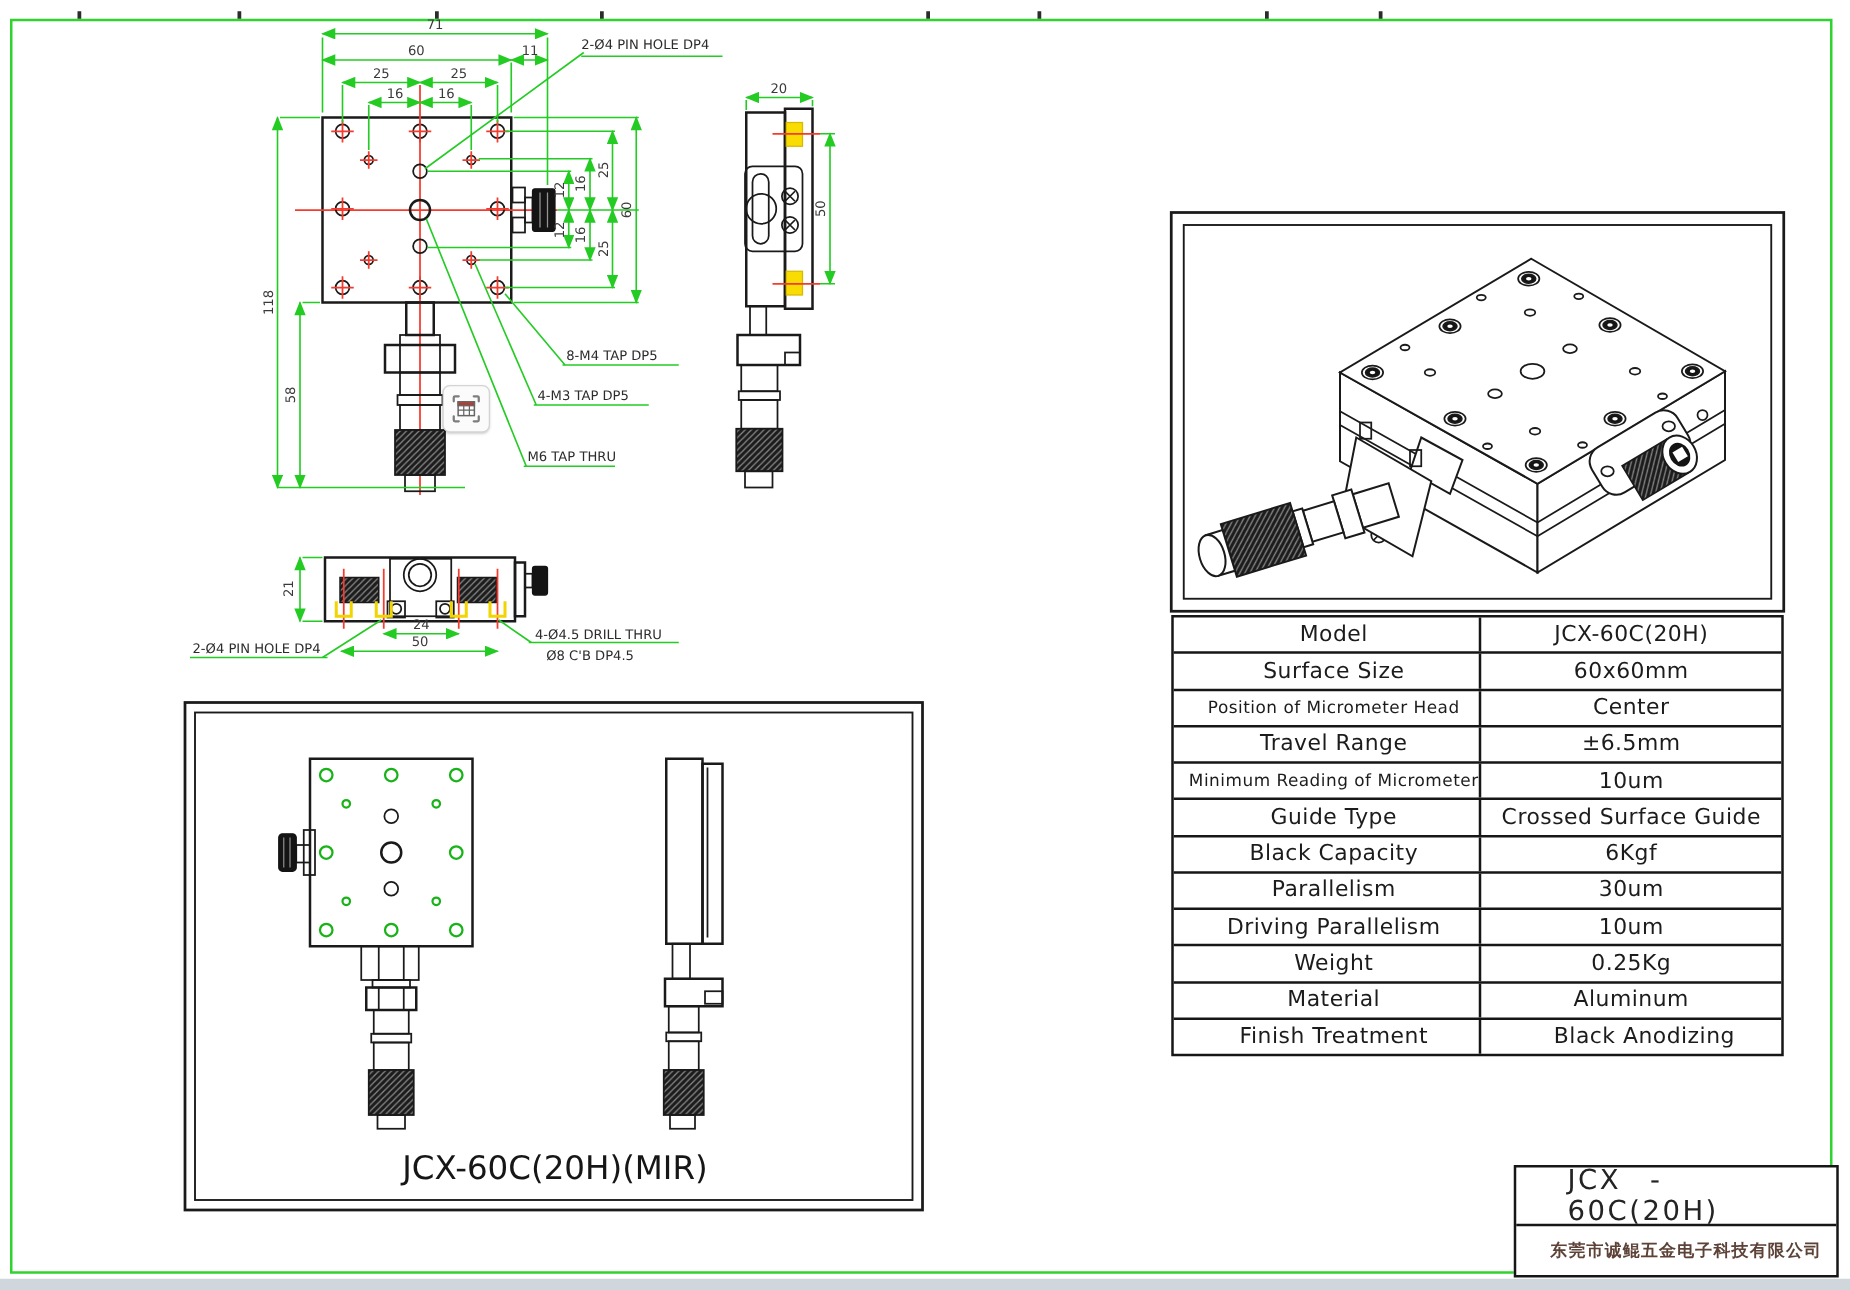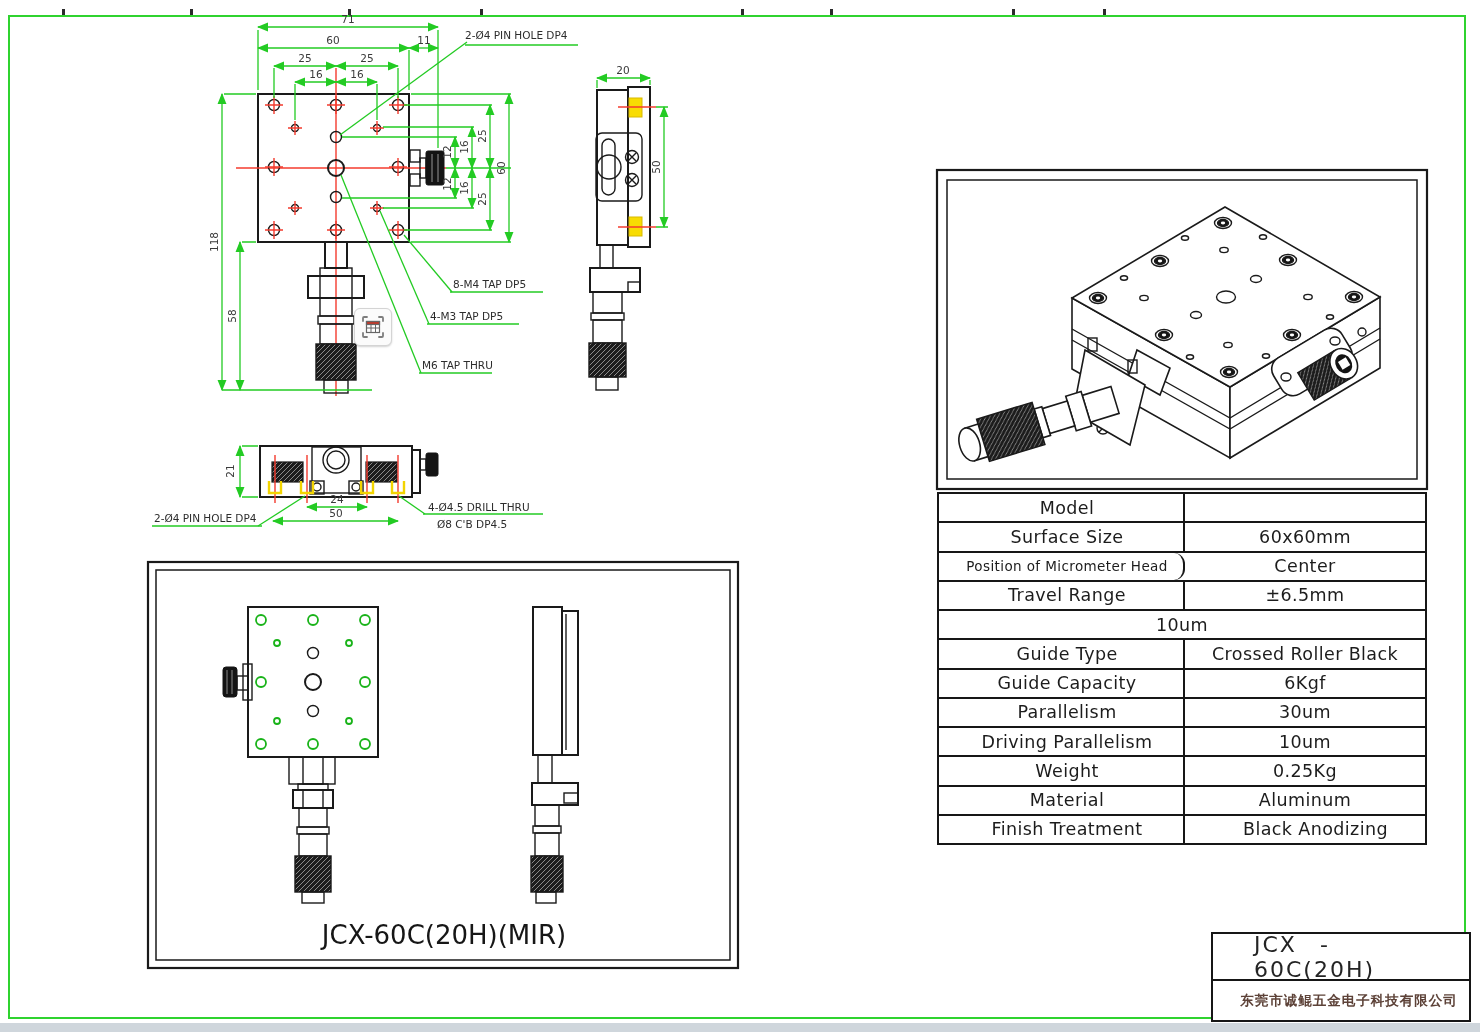--- a/index.html
+++ b/index.html
@@ -28,21 +28,21 @@
   
   .spec{position:absolute;left:937px;top:492px;width:490px;height:353px;
     border:2px solid #161616;box-sizing:border-box;display:flex;flex-direction:column;background:#fff;}
   .srow{flex:1;display:flex;border-bottom:2px solid #161616;}
   .srow:last-child{border-bottom:none;gap:21px;}
   .scell-l{width:246px;border-right:2px solid #161616;box-sizing:border-box;
     display:flex;align-items:center;justify-content:center;
     font-size:17.5px;letter-spacing:.4px;color:#1c1c1c;white-space:nowrap;padding-left:12px;}
   .scell-v{flex:1;display:flex;align-items:center;justify-content:center;
     font-size:17.5px;letter-spacing:.4px;color:#1c1c1c;white-space:nowrap;}
-  .srow:nth-child(3) .scell-l,.srow:nth-child(5) .scell-l{font-size:13.5px;border-radius:11px;}
+  .srow:nth-child(3) .scell-l,.srow:nth-child(5) .scell-l{font-size:13.5px;}
   
   .tblock{position:absolute;left:1211px;top:932px;width:260px;height:90px;
     border:2px solid #161616;box-sizing:border-box;background:#fff;}
   .tb-model{height:47px;border-bottom:2px solid #161616;box-sizing:border-box;
     display:flex;align-items:center;justify-content:center;
     font-size:22px;letter-spacing:2px;word-spacing:14px;color:#242424;padding-left:41px;}
   .tb-co{height:39px;display:flex;align-items:center;justify-content:center;
     font-size:13.5px;font-weight:bold;color:#5d4238;letter-spacing:1px;
     font-family:"DejaVu Serif","Liberation Serif",serif;margin-left:16px;}
   
@@ -441,42 +441,44 @@
         </g>
         <circle cx="1362" cy="332" r="4" class="bk1"></circle>
       </g>
     </g>
   </g>
 </svg>
 
 <div class="spec">
   <div class="srow">
       <div class="scell-l">Model</div>
+      <div class="scell-v">JCX-60C(20H)</div>
     </div>
   <div class="srow">
       <div class="scell-l">Surface Size</div>
       <div class="scell-v">60x60mm</div>
     </div>
   <div class="srow">
       <div class="scell-l">Position of Micrometer Head</div>
       <div class="scell-v">Center</div>
     </div>
   <div class="srow">
       <div class="scell-l">Travel Range</div>
       <div class="scell-v">±6.5mm</div>
     </div>
   <div class="srow">
+      <div class="scell-l">Minimum Reading of Micrometer</div>
       <div class="scell-v">10um</div>
     </div>
   <div class="srow">
       <div class="scell-l">Guide Type</div>
-      <div class="scell-v">Crossed Roller Black</div>
-    </div>
-  <div class="srow">
-      <div class="scell-l">Guide Capacity</div>
+      <div class="scell-v">Crossed Surface Guide</div>
+    </div>
+  <div class="srow">
+      <div class="scell-l">Black Capacity</div>
       <div class="scell-v">6Kgf</div>
     </div>
   <div class="srow">
       <div class="scell-l">Parallelism</div>
       <div class="scell-v">30um</div>
     </div>
   <div class="srow">
       <div class="scell-l">Driving Parallelism</div>
       <div class="scell-v">10um</div>
     </div>

